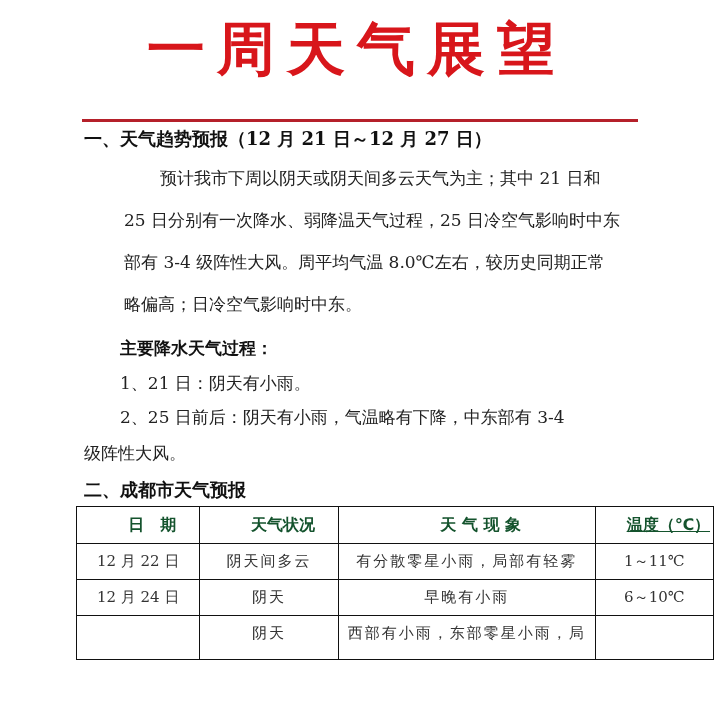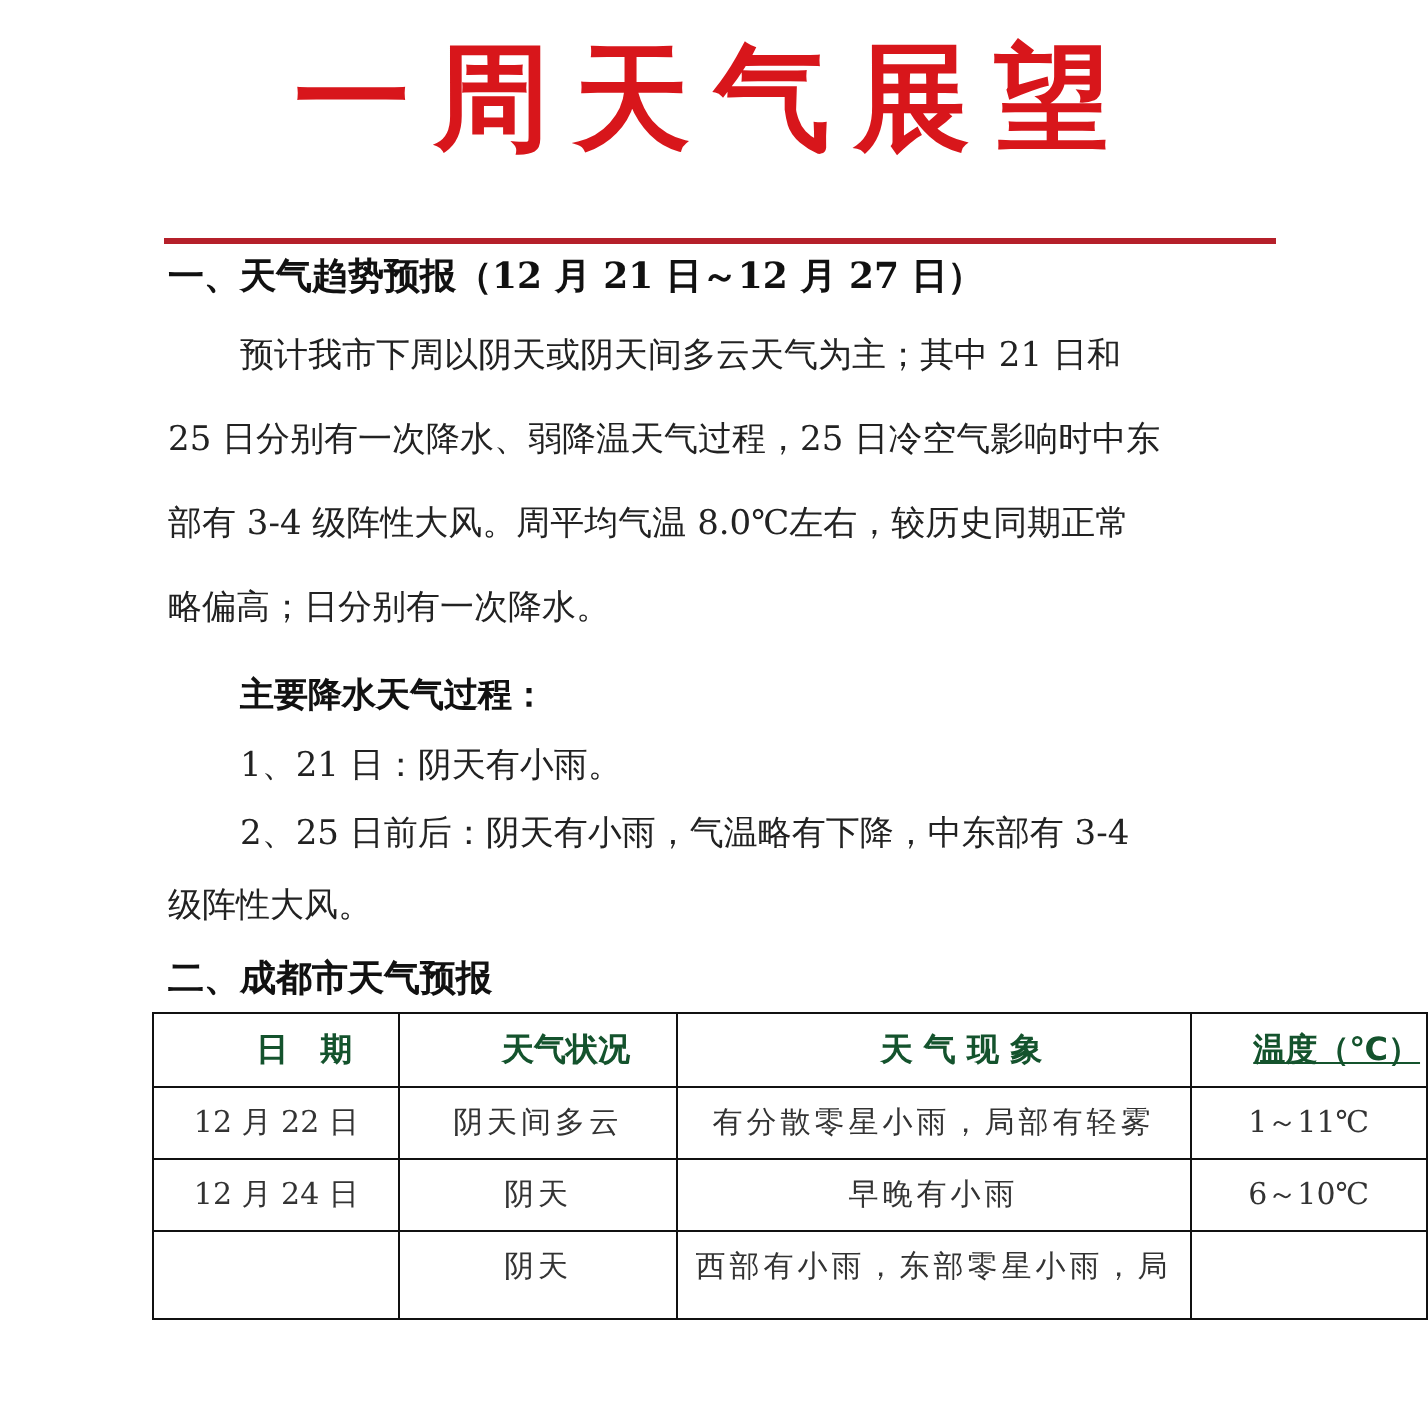--- a/index.html
+++ b/index.html
@@ -25,25 +25,25 @@
   .spaced { letter-spacing: 2px; }
 </style>
 </head>
 <body>
 
 <div class="title">一周天气展望</div>
 <div class="rule"></div>
 
 <div class="h1" style="top:127px;">一、天气趋势预报（12 月 21 日～12 月 27 日）</div>
 
-<div class="para" style="top:157px;">
+<div class="para" style="top:157px;margin-left:40px;">
   <span class="line indent">预计我市下周以阴天或阴天间多云天气为主；其中 21 日和</span>
   <span class="line">25 日分别有一次降水、弱降温天气过程，25 日冷空气影响时中东</span>
   <span class="line">部有 3-4 级阵性大风。周平均气温 8.0℃左右，较历史同期正常</span>
-  <span class="line">略偏高；日分别有一次降水。</span>
+  <span class="line">略偏高；日冷空气影响时中东。</span>
 </div>
 
 <div class="sub" style="top:336px;">主要降水天气过程：</div>
 <div class="item" style="top:371px; left:120px;">1、21 日：阴天有小雨。</div>
 <div class="item" style="top:405px; left:120px;">2、25 日前后：阴天有小雨，气温略有下降，中东部有 3-4</div>
 <div class="item" style="top:441px;">级阵性大风。</div>
 
 <div class="h1" style="top:478px;">二、成都市天气预报</div>
 
 <table class="forecast">

